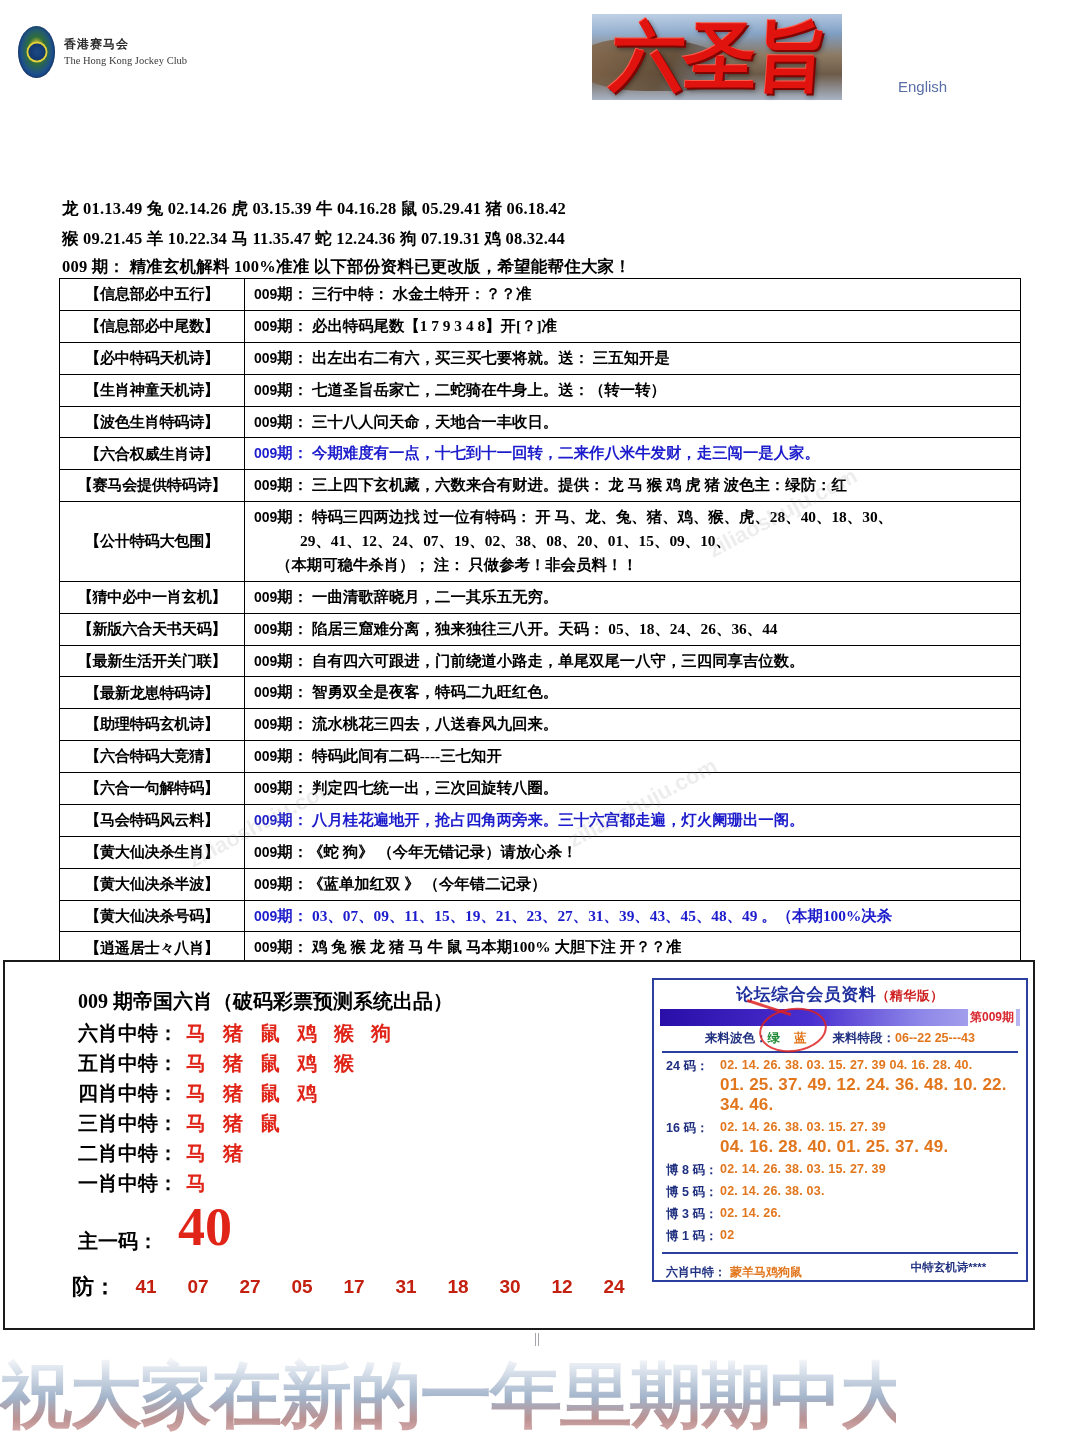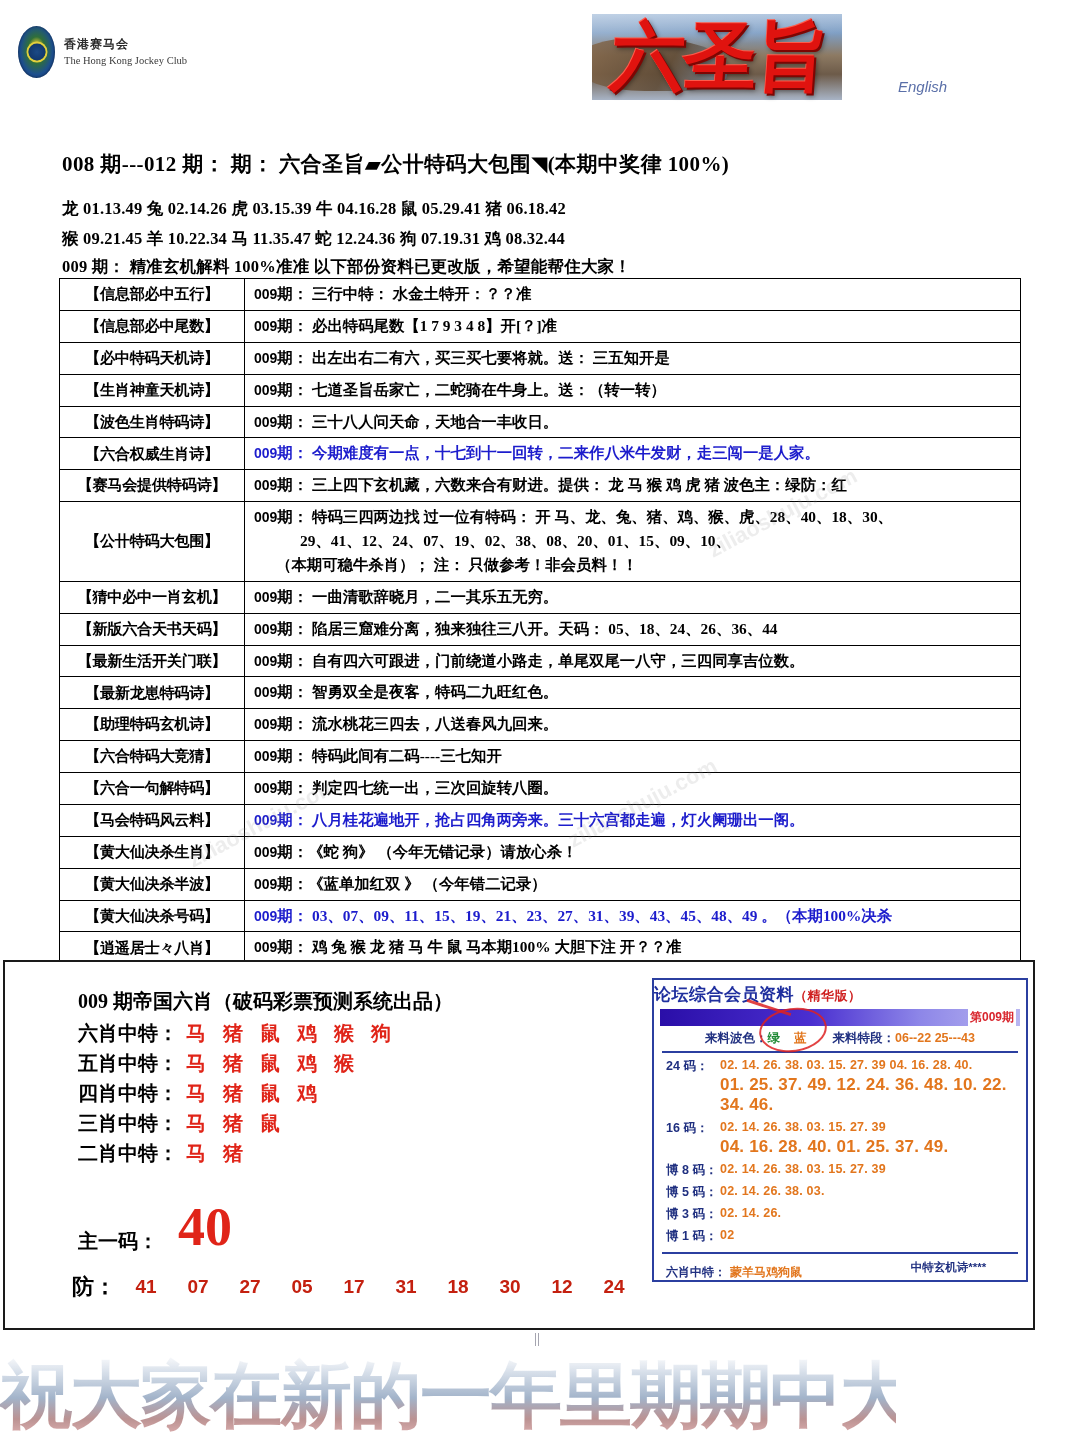--- a/index.html
+++ b/index.html
@@ -54,21 +54,21 @@
     display:flex;align-items:center;justify-content:center;gap:2px;
     font-family:"DejaVu Serif",serif;font-weight:700;
     font-size:74px;color:#e0130f;
     text-shadow:2px 2px 0 #7d0603, -1px -1px 0 #ff5a4a, 3px 3px 5px rgba(0,0,0,.45);
     letter-spacing:-2px;
     transform:skewX(-4deg);
     white-space:nowrap;
   }
   .english-link{
     position:absolute;left:898px;top:78px;font-size:15px;color:#5a6fa8;
-    font-family:"Liberation Sans",sans-serif;filter:blur(.4px);font-style:italic;
+    font-family:"Liberation Sans",sans-serif;filter:blur(.4px);
   }
 
   
   .title-line{
     position:absolute;left:62px;top:150px;
     font-size:21px;font-weight:700;letter-spacing:.4px;white-space:nowrap;
   }
   .zodiac-line{
     position:absolute;left:62px;font-size:16.5px;font-weight:700;white-space:nowrap;
     letter-spacing:.2px;
@@ -117,21 +117,21 @@
   .fang-nums{position:absolute;left:120px;top:1276px;font-size:19px;font-weight:700;color:#c4200f;font-family:"Liberation Sans",sans-serif;}
   .fang-nums span{display:inline-block;width:52px;text-align:center;}
 
   
   .memberbox{
     position:absolute;left:652px;top:978px;width:372px;height:300px;
     border:2px solid #2b3fa0;background:#ffffff;overflow:hidden;
     font-family:"Liberation Sans",sans-serif;
   }
   .mb-title{
-    font-size:17px;font-weight:700;color:#1f2f9e;
+    text-align:center;font-size:17px;font-weight:700;color:#1f2f9e;
     margin-top:3px;letter-spacing:.5px;white-space:nowrap;
   }
   .mb-title .jh{color:#cf2020;font-size:13px;}
   .mb-bar{
     position:relative;height:17px;margin:3px 6px 0 6px;
     background:linear-gradient(to right,#2a0ea8 0%,#4a2fd0 42%,#8d86e8 72%,#b9b6f0 100%);
   }
   .mb-qi{
     position:absolute;right:4px;top:0;font-size:12px;font-weight:700;color:#d8242c;
     background:#ffffff;padding:0 2px;line-height:17px;
@@ -192,21 +192,20 @@
         <div class="logo-en">The Hong Kong Jockey Club</div>
       </div>
     </div>
 
     <div class="banner-img"></div>
     <div class="banner-cn">六圣旨</div>
 
     <div class="english-link">English</div>
   </div>
 
-  <div class="title-line">008 期---012 期： 期： 六合圣旨▰公卄特码大包围◥(本期中奖律 100%)</div>
   <div class="zodiac-line zl1">龙 01.13.49  兔 02.14.26  虎 03.15.39  牛 04.16.28  鼠 05.29.41  猪 06.18.42</div>
   <div class="zodiac-line zl2">猴 09.21.45  羊 10.22.34  马 11.35.47  蛇 12.24.36  狗 07.19.31  鸡 08.32.44</div>
   <div class="zodiac-line zl3">009 期： 精准玄机解料 100%准准      以下部份资料已更改版，希望能帮住大家！</div>
 
   <table class="tbl">
     <tbody id="tbl-body">
         <tr>
           <td class="lbl">【信息部必中五行】</td>
           <td class="val"><span class="qi">009</span><span>期： 三行中特： 水金土特开：？？准</span></td>
         </tr>
@@ -295,20 +294,21 @@
 
   <div class="bottom-panel"></div>
 
   <div class="six-head">009 期帝国六肖（破码彩票预测系统出品）</div>
   <div class="six-rows" id="six-rows">
       <div class="six-row"><span class="lab">六肖中特：</span><span class="an ">马 猪 鼠 鸡 猴 狗</span></div>
       <div class="six-row"><span class="lab">五肖中特：</span><span class="an">马 猪 鼠 鸡 猴</span></div>
       <div class="six-row"><span class="lab">四肖中特：</span><span class="an">马 猪 鼠 鸡</span></div>
       <div class="six-row"><span class="lab">三肖中特：</span><span class="an">马 猪 鼠</span></div>
       <div class="six-row"><span class="lab">二肖中特：</span><span class="an">马 猪</span></div>
+      <div class="six-row"><span class="lab">一肖中特：</span><span class="an">马</span></div>
     </div>
 
   <div class="main-code-lab">主一码：</div>
   <div class="main-code-val">40</div>
 
   <div class="fang-lab">防：</div>
   <div class="fang-nums" id="fang-nums"><span>41</span><span>07</span><span>27</span><span>05</span><span>17</span><span>31</span><span>18</span><span>30</span><span>12</span><span>24</span></div>
 
   <div class="memberbox">
     <div class="mb-title">

